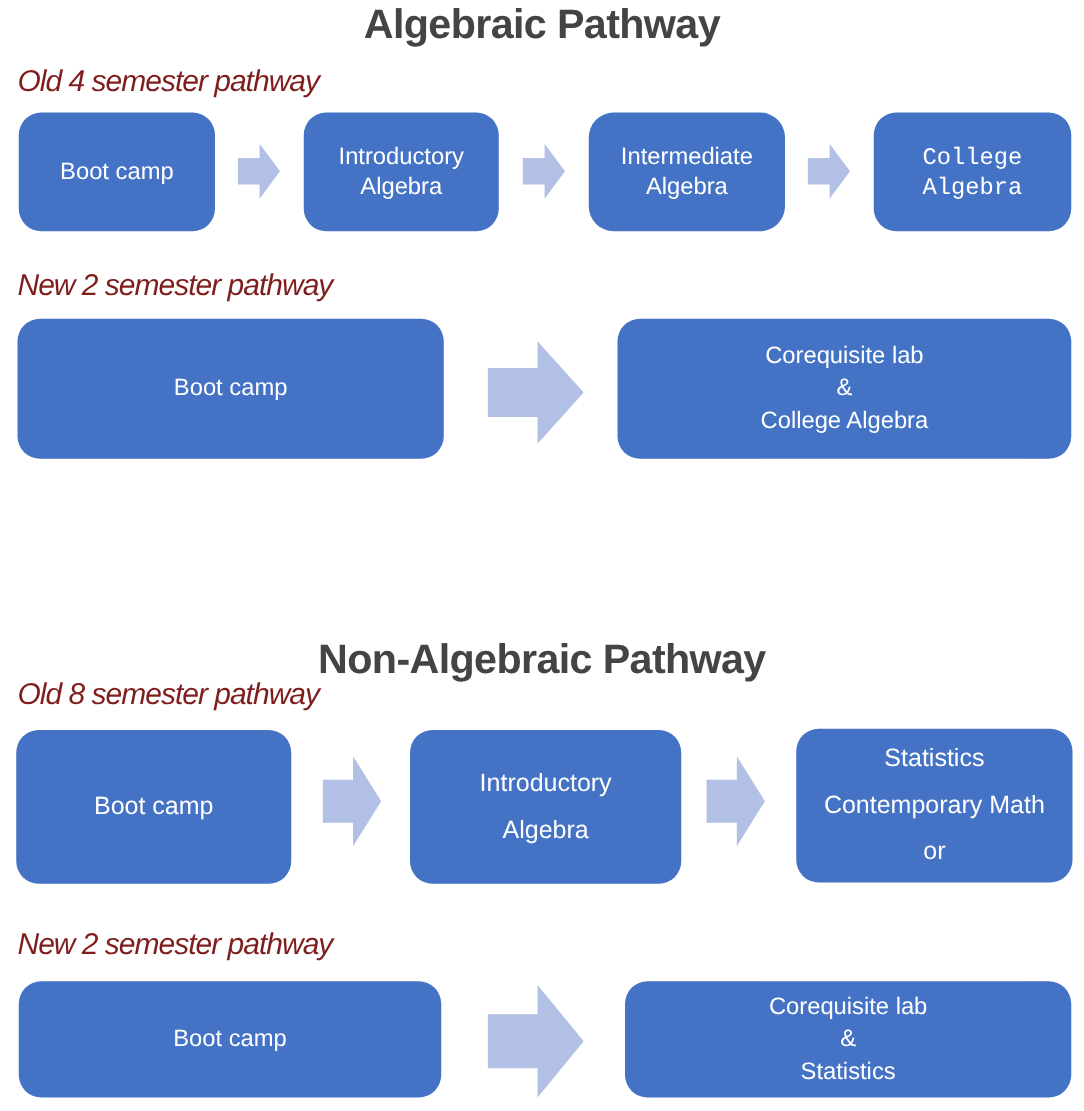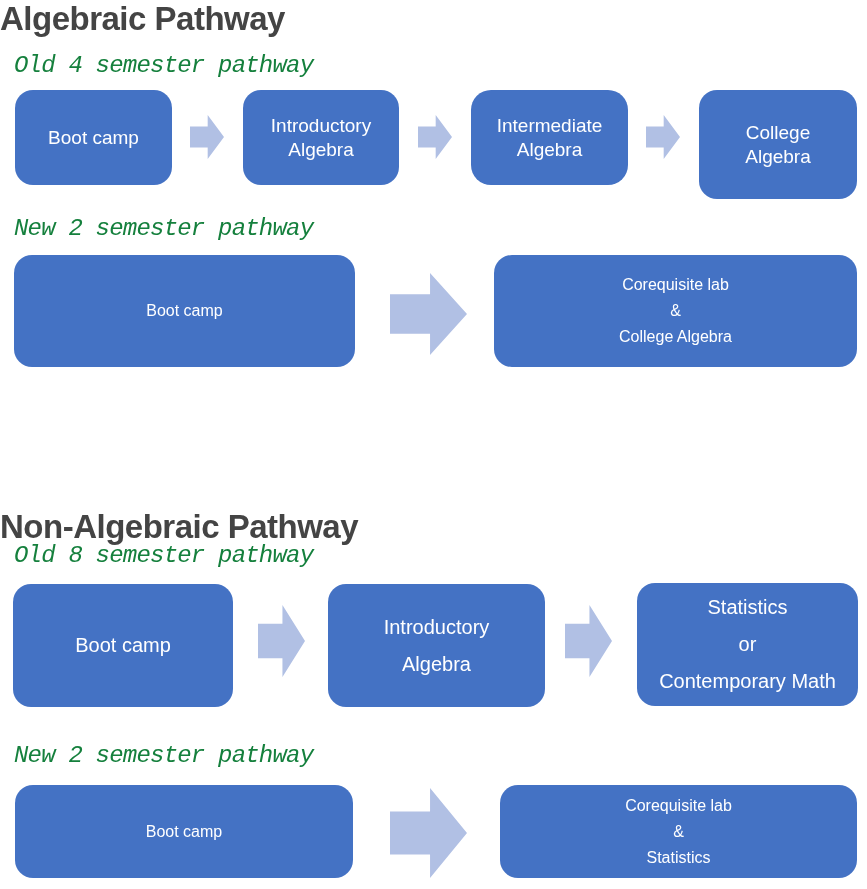--- a/index.html
+++ b/index.html
@@ -9,38 +9,37 @@
     --box-text:#ffffff;
     --bg:#ffffff;
   }
   html,body{margin:0;padding:0;}
   body{background:var(--bg);font-family:"Liberation Sans",sans-serif;}
   .canvas{
     position:relative;width:867px;height:889px;background:var(--bg);
     overflow:hidden;
   }
   .sec-title{
-    position:absolute;left:0;width:867px;text-align:left;
+    position:absolute;left:0;width:867px;text-align:center;
     font-size:33px;line-height:38px;font-weight:bold;color:var(--heading);
     letter-spacing:-0.5px;
   }
   .sub-label{
     position:absolute;left:14px;
-    font-size:24px;line-height:30px;font-style:italic;color:#15803d;
+    font-size:24px;line-height:30px;font-style:italic;color:#7f1d1d;
     letter-spacing:-0.8px;
-    font-family:Liberation Mono, monospace;
   }
   .box{
     position:absolute;background:var(--box-fill);border-radius:18px;
     display:flex;flex-direction:column;justify-content:center;align-items:center;
     color:var(--box-text);text-align:center;
   }
   .box .line{width:100%;}
   .fs-tight .line{font-size:19px;line-height:24px;}
-  .fs-mid .line{font-size:16px;line-height:26px;}
+  .fs-mid .line{font-size:19px;line-height:26px;}
   .fs-wide .line{font-size:20px;line-height:37px;}
   .arrow{
     position:absolute;background:var(--arrow-fill);
     clip-path:polygon(0% 26%,52% 26%,52% 0%,100% 50%,52% 100%,52% 74%,0% 74%);
   }
 </style>
 </head>
 <body>
 
 <div class="canvas">
@@ -56,21 +55,21 @@
   <div class="box fs-tight" style="left:243px;top:90px;width:156px;height:95px;">
     <div class="line">Introductory</div>
     <div class="line">Algebra</div>
   </div>
   <div class="arrow" style="left:418px;top:115px;width:34px;height:44px;"></div>
   <div class="box fs-tight" style="left:471px;top:90px;width:157px;height:95px;border-radius:20px;">
     <div class="line">Intermediate</div>
     <div class="line">Algebra</div>
   </div>
   <div class="arrow" style="left:646px;top:115px;width:34px;height:44px;"></div>
-  <div class="box fs-tight" style="left:699px;top:90px;width:158px;height:109px;">
+  <div class="box fs-tight" style="left:699px;top:90px;width:158px;height:95px;font-family:Liberation Mono, monospace;">
     <div class="line">College</div>
     <div class="line">Algebra</div>
   </div>
 
   <div class="sub-label" style="top:214px;">New 2 semester pathway</div>
 
   <div class="box fs-mid" style="left:14px;top:255px;width:341px;height:112px;">
     <div class="line">Boot camp</div>
   </div>
   <div class="arrow" style="left:390px;top:273px;width:77px;height:82px;"></div>
@@ -88,22 +87,22 @@
     <div class="line">Boot camp</div>
   </div>
   <div class="arrow" style="left:258px;top:605px;width:47px;height:72px;"></div>
   <div class="box fs-wide" style="left:328px;top:584px;width:217px;height:123px;">
     <div class="line">Introductory</div>
     <div class="line">Algebra</div>
   </div>
   <div class="arrow" style="left:565px;top:605px;width:47px;height:72px;"></div>
   <div class="box fs-wide" style="left:637px;top:583px;width:221px;height:123px;">
     <div class="line">Statistics</div>
+    <div class="line">Contemporary Math</div>
     <div class="line">or</div>
-    <div class="line">Contemporary Math</div>
   </div>
 
   <div class="sub-label" style="top:741px;">New 2 semester pathway</div>
 
   <div class="box fs-mid" style="left:15px;top:785px;width:338px;height:93px;">
     <div class="line">Boot camp</div>
   </div>
   <div class="arrow" style="left:390px;top:788px;width:77px;height:90px;"></div>
   <div class="box fs-mid" style="left:500px;top:785px;width:357px;height:93px;">
     <div class="line">Corequisite lab</div>

